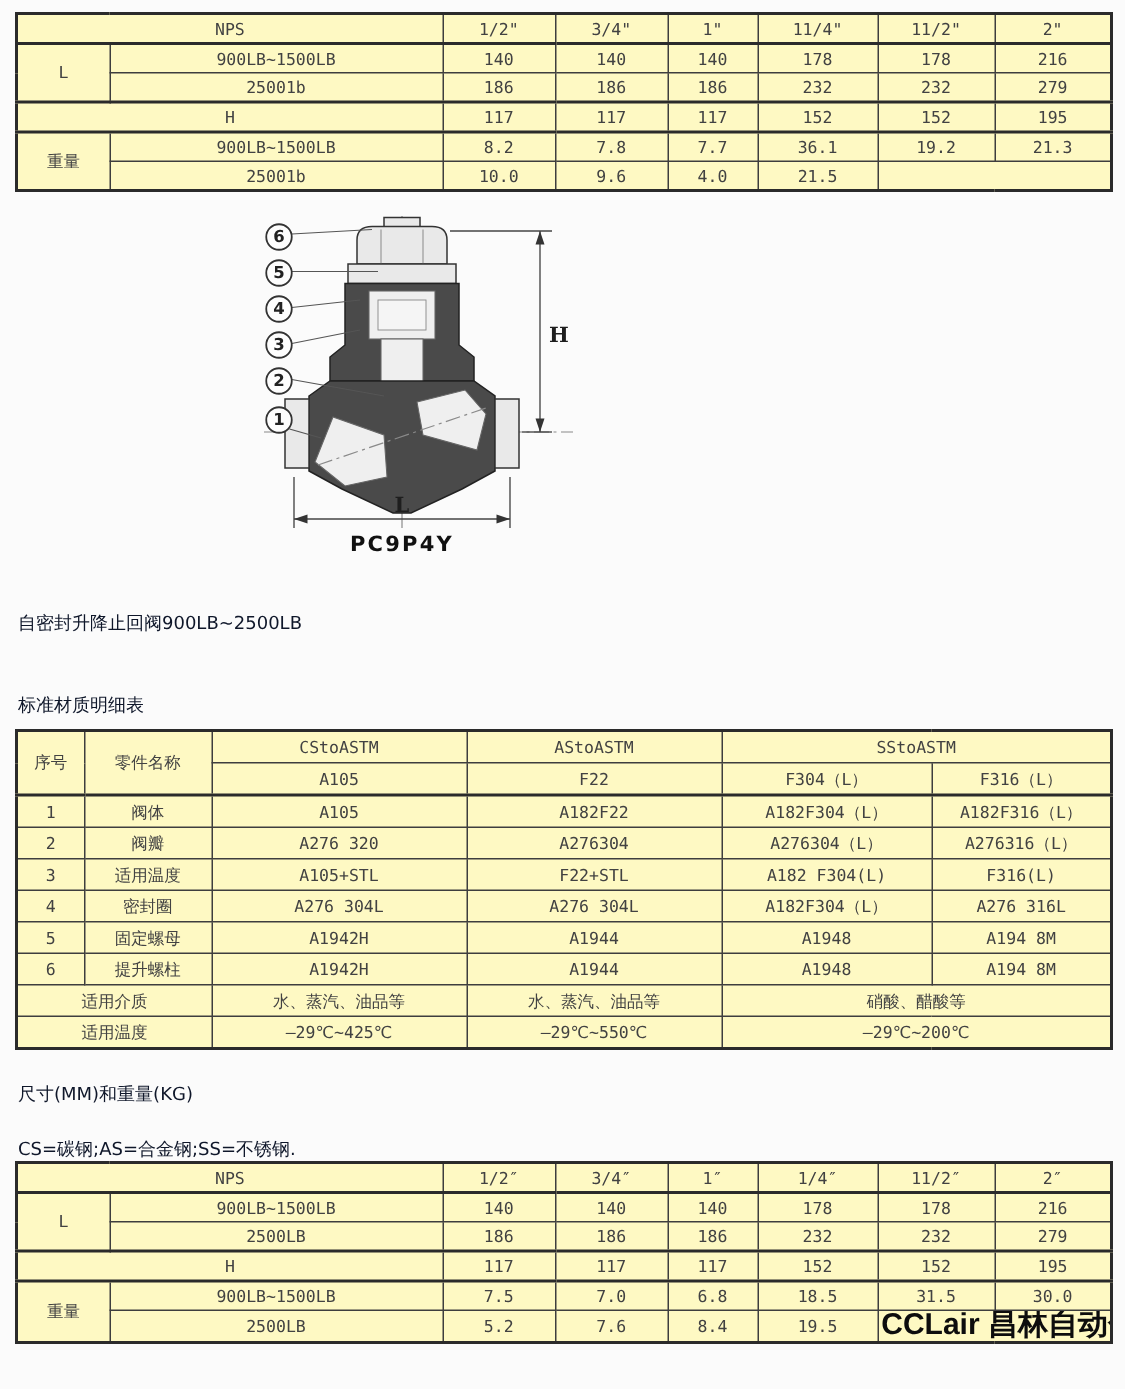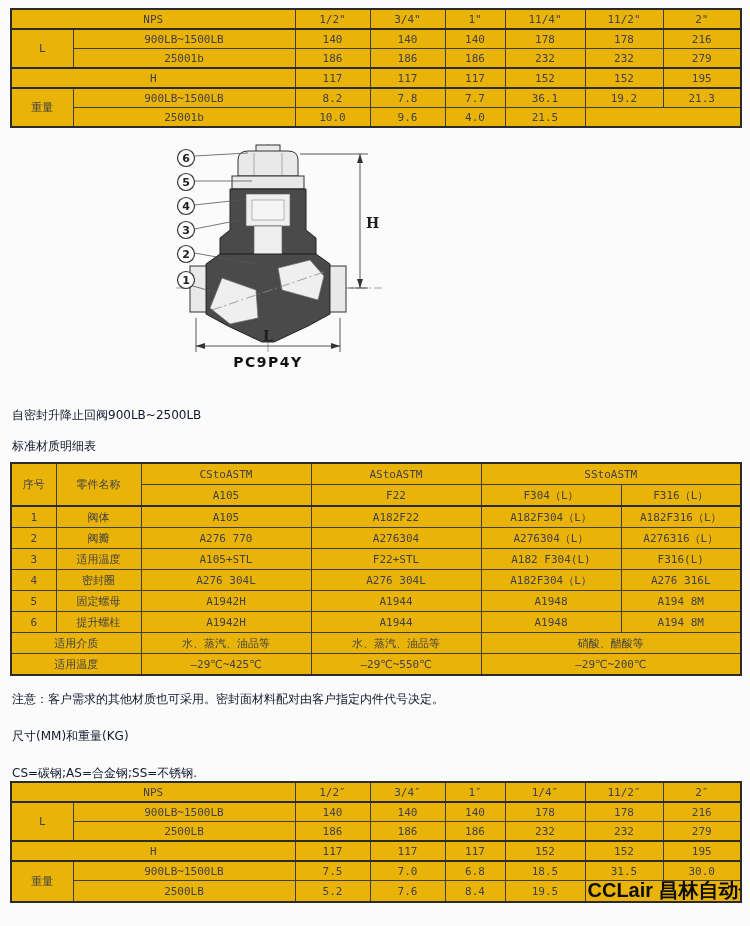--- a/index.html
+++ b/index.html
@@ -4,37 +4,37 @@
 <style>
   html,body { margin:0; padding:0; background:#f4f4f4; }
   .page {
     position:relative; width:750px; height:926px; margin:0 auto;
     background:#fbfbfb; box-sizing:border-box; padding:8px 10px;
     font-family:"DejaVu Sans","Liberation Sans",sans-serif; color:#3f3f3f;
     overflow:hidden;
   }
   table.spec {
     width:730px; border-collapse:collapse; table-layout:fixed;
-    background:#eab308; border:2px solid #2b2b2b;
+    background:#fef9c3; border:2px solid #2b2b2b;
   }
   table.spec td {
     border:1px solid #3e3e3e; text-align:center; vertical-align:middle;
     font-family:"DejaVu Sans Mono","DejaVu Sans",monospace;
     font-size:11px; color:#424242; height:18px; padding:0 2px;
     overflow:hidden; white-space:nowrap;
   }
   table.spec tr.thick td { border-top:2px solid #2b2b2b; }
   table.mat td { height:20px; }
   .cn { font-family:"DejaVu Sans","Liberation Sans",sans-serif; }
   .caption {
     font-size:12px; color:#0f172a; line-height:15px;
     font-family:"DejaVu Sans","Liberation Sans",sans-serif;
   }
   .cap-product { margin:30px 0 0 2px; }
-  .cap-mtitle  { margin:16px 0 8px 2px; }
+  .cap-mtitle  { margin:40px 0 8px 2px; }
   .note        { margin:16px 0 0 2px; }
   .abbr        { margin:22px 0 0 2px; }
   .cap-dims    { margin:22px 0 8px 2px; }
   .diagram-wrap { margin:12px 0 0 150px; width:310px; height:238px; }
   
   .cl   { stroke:#8a8a8a; stroke-width:0.8; stroke-dasharray:10 3 2 3; fill:none; }
   .dark { fill:#4a4a4a; stroke:#222; stroke-width:1; }
   .lite { fill:#e9e9e9; stroke:#333; stroke-width:1; }
   .pass { fill:#efefef; stroke:#666; stroke-width:0.7; }
   .dim  { stroke:#444; stroke-width:0.9; fill:none; }
@@ -221,21 +221,21 @@
       <td>1</td>
       <td class="cn">阀体</td>
       <td>A105</td>
       <td>A182F22</td>
       <td>A182F304（L）</td>
       <td>A182F316（L）</td>
     </tr>
     <tr>
       <td>2</td>
       <td class="cn">阀瓣</td>
-      <td>A276 770</td>
+      <td>A276 320</td>
       <td>A276304</td>
       <td>A276304（L）</td>
       <td>A276316（L）</td>
     </tr>
     <tr>
       <td>3</td>
       <td class="cn">适用温度</td>
       <td>A105+STL</td>
       <td>F22+STL</td>
       <td>A182 F304(L)</td>
@@ -273,21 +273,20 @@
     </tr>
     <tr>
       <td colspan="2" class="cn">适用温度</td>
       <td class="cn">—29℃~425℃</td>
       <td class="cn">—29℃~550℃</td>
       <td colspan="2" class="cn">—29℃~200℃</td>
     </tr>
   </tbody>
     </table>
 
-  <div class="caption note">注意：客户需求的其他材质也可采用。密封面材料配对由客户指定内件代号决定。</div>
   <div class="caption cap-dims">尺寸(MM)和重量(KG)</div>
   <div class="caption abbr">CS=碳钢;AS=合金钢;SS=不锈钢.</div>
 
   <table class="spec">
     <colgroup>
       <col style="width:62px">
         <col style="width:222px">
         <col style="width:75px">
         <col style="width:75px">
       <col style="width:60px">

